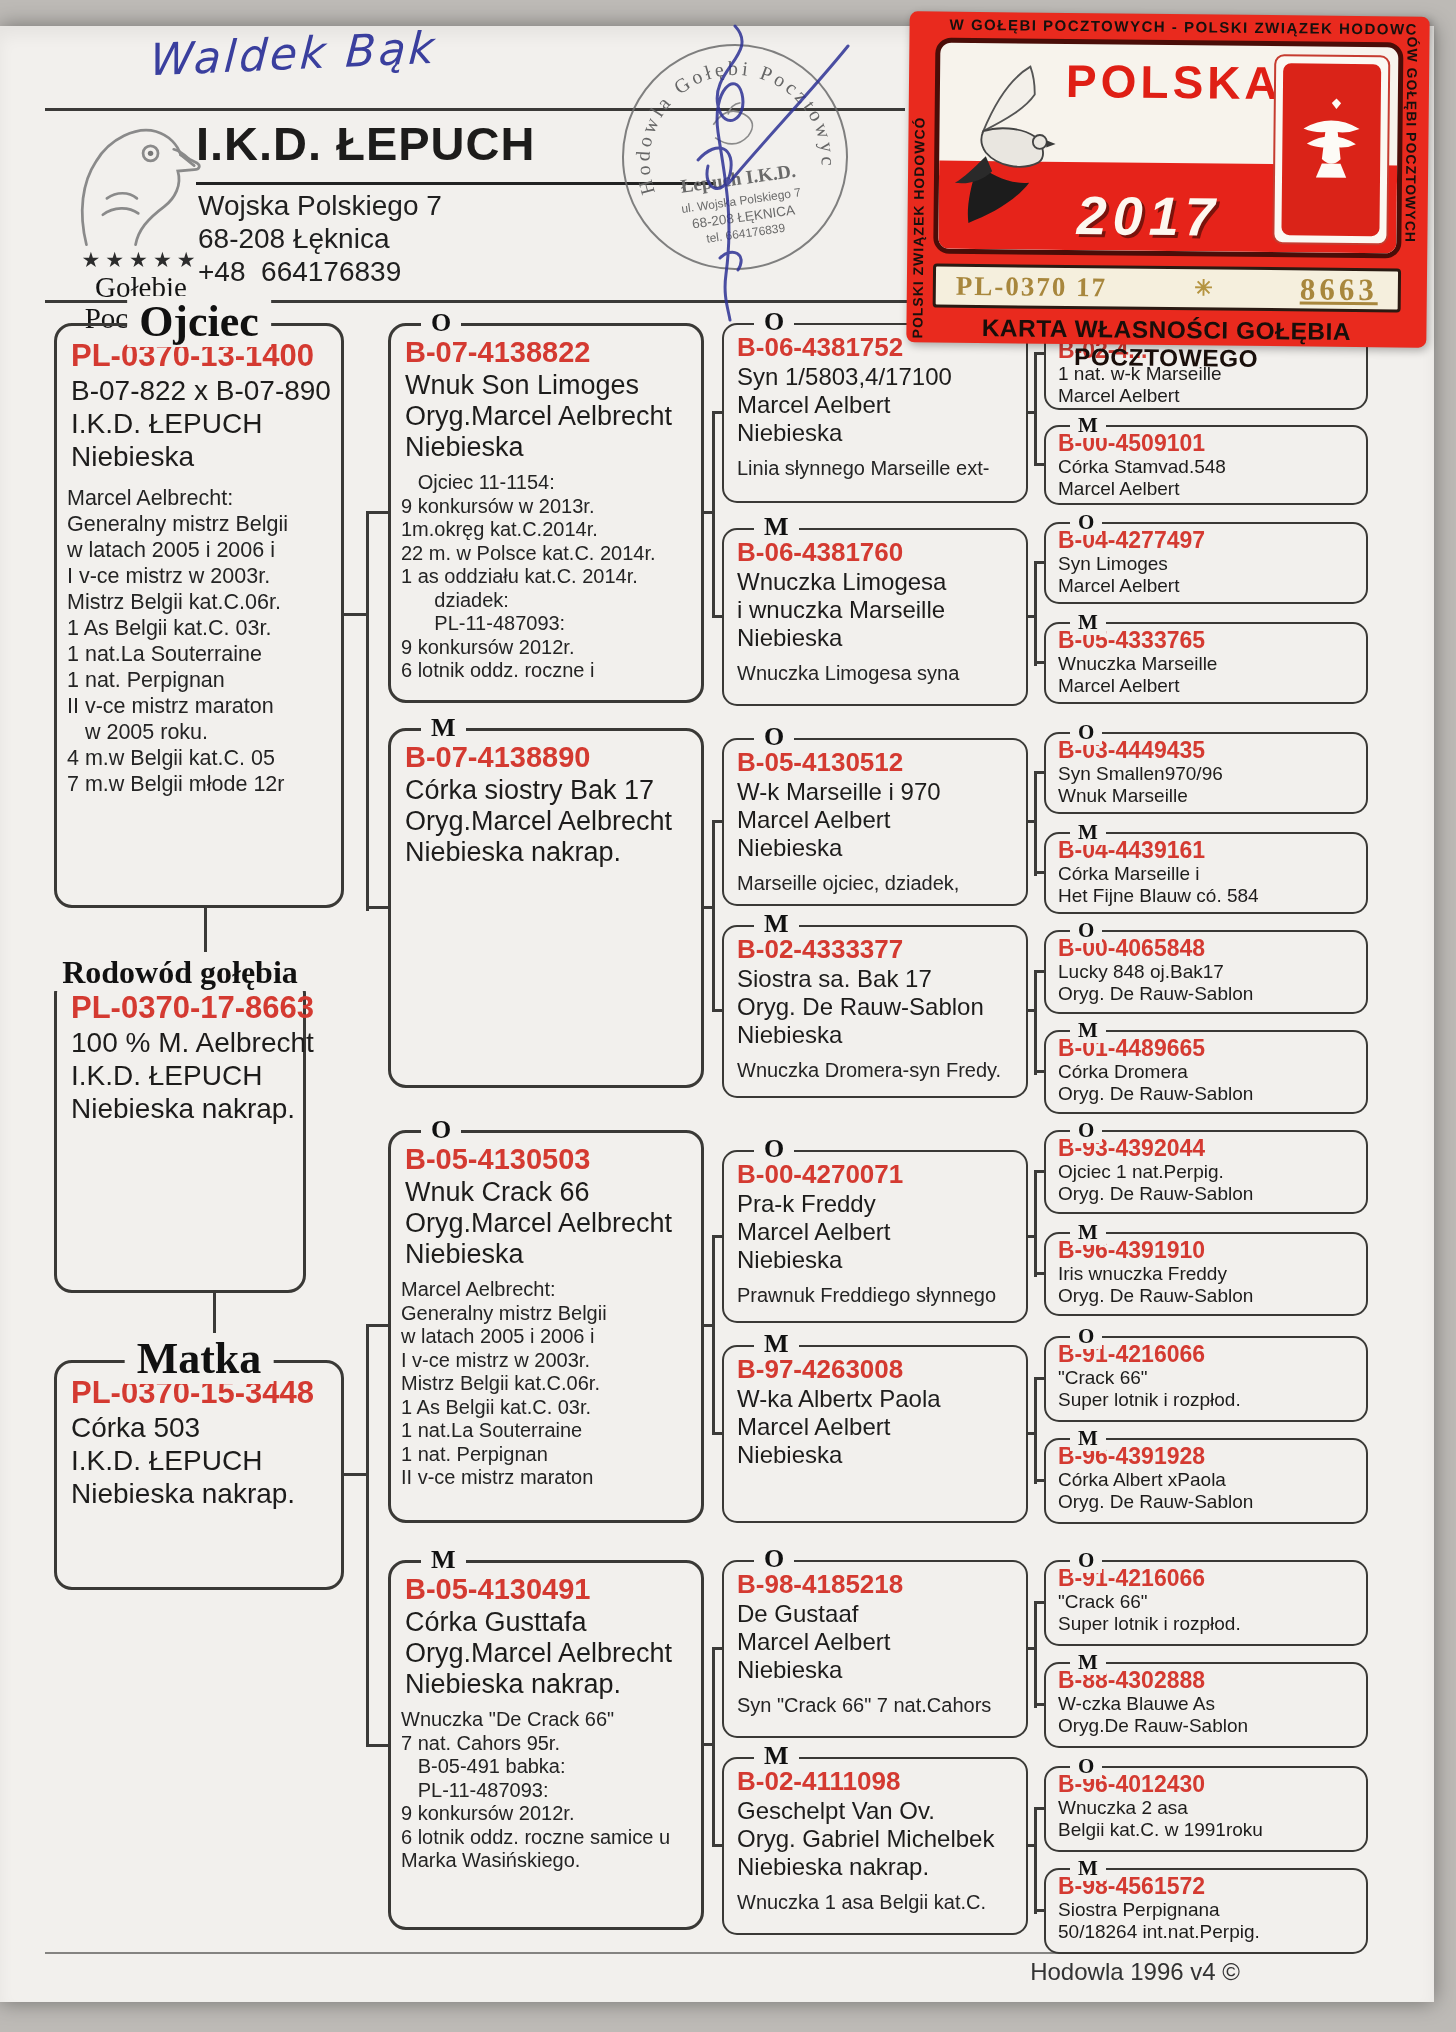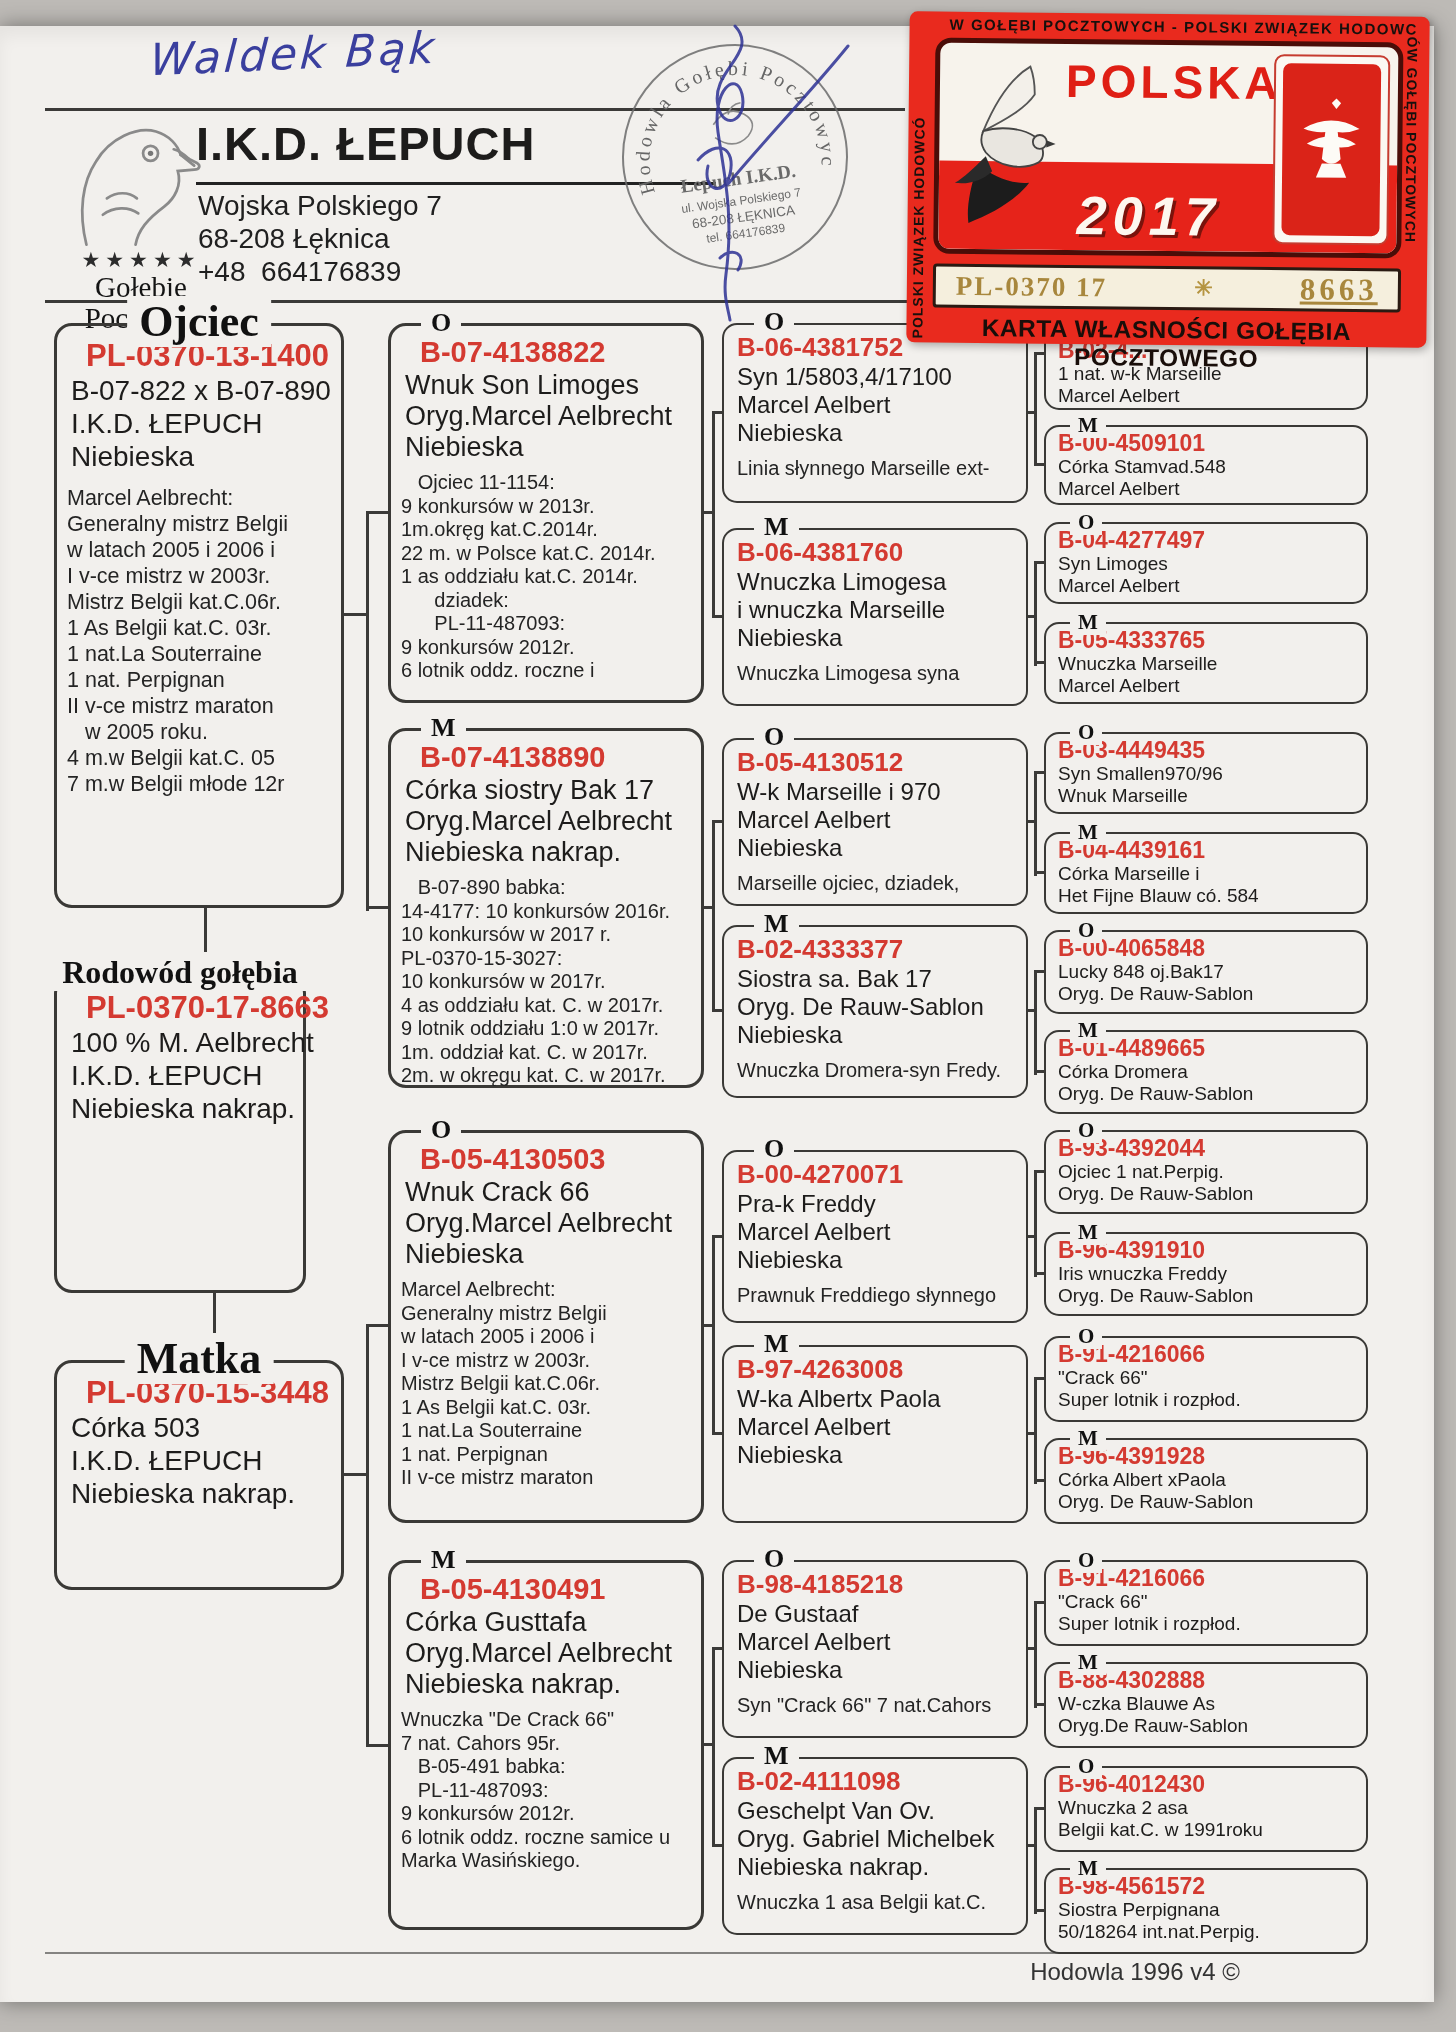--- a/index.html
+++ b/index.html
@@ -53,21 +53,21 @@
   
   .box{position:absolute;border:3px solid #3a3936;border-radius:18px;z-index:10;box-sizing:border-box;}
   .g3box,.g4box{border-width:2.5px;border-radius:15px;}
   .hd{position:absolute;left:50%;transform:translateX(-50%);background:#f2f0ed;padding:0 12px;
       font-family:"Liberation Serif",serif;font-weight:bold;white-space:nowrap;color:#111;}
   .hd-lg{top:-30px;font-size:44px;}
   .hd-md{top:-24px;font-size:32px;}
   .om{position:absolute;top:-18px;left:30px;background:#f2f0ed;padding:0 10px;
       font-family:"Liberation Serif",serif;font-weight:bold;font-size:26px;color:#111;}
   .om-sm{top:-14px;left:24px;font-size:21px;padding:0 8px;}
-  .ring{color:#d43a31;font-weight:bold;font-size:29px;line-height:36px;margin:8px 29px 0;white-space:nowrap;}
+  .ring{color:#d43a31;font-weight:bold;font-size:29px;line-height:36px;margin:8px 14px 0;white-space:nowrap;}
   .ring-lg{font-size:31px;margin-top:12px;}
   .l{font-size:27px;line-height:31px;margin:0 14px;white-space:nowrap;}
   .l-lg{font-size:28px;line-height:33px;}
   .det{font-size:20px;line-height:23.5px;margin:8px 10px 0;white-space:pre;color:#242424;}
   .det-lg{font-size:21.5px;line-height:26px;margin-top:12px;}
   .g3box .ring{font-size:26px;line-height:32px;margin:6px 13px 0;}
   .g3box .l{font-size:24px;line-height:28px;margin:0 13px;}
   .note{font-size:20px;line-height:23px;margin:10px 13px 0;white-space:nowrap;color:#242424;}
   .g4box .ring{font-size:23px;line-height:25px;margin:4px 12px 0;}
   .g4box .l{font-size:19px;line-height:22px;margin:0 12px;}
@@ -223,29 +223,20 @@
       PL-11-487093:
 9 konkursów 2012r.
 6 lotnik oddz. roczne i</div>
   </div>
   <div class="box" style="left:388px;top:728px;width:316px;height:360px">
     <div class="om">M</div>
     <div class="ring">B-07-4138890</div>
     <div class="l">Córka siostry Bak 17</div>
     <div class="l">Oryg.Marcel Aelbrecht</div>
     <div class="l">Niebieska nakrap.</div>
-    <div class="det">   B-07-890 babka:
-14-4177: 10 konkursów 2016r.
-10 konkursów w 2017 r.
-PL-0370-15-3027:
-10 konkursów w 2017r.
-4 as oddziału kat. C. w 2017r.
-9 lotnik oddziału 1:0 w 2017r.
-1m. oddział kat. C. w 2017r.
-2m. w okręgu kat. C. w 2017r.</div>
   </div>
   <div class="box" style="left:388px;top:1130px;width:316px;height:393px">
     <div class="om">O</div>
     <div class="ring">B-05-4130503</div>
     <div class="l">Wnuk Crack 66</div>
     <div class="l">Oryg.Marcel Aelbrecht</div>
     <div class="l">Niebieska</div>
     <div class="det">Marcel Aelbrecht:
 Generalny mistrz Belgii
 w latach 2005 i 2006 i

